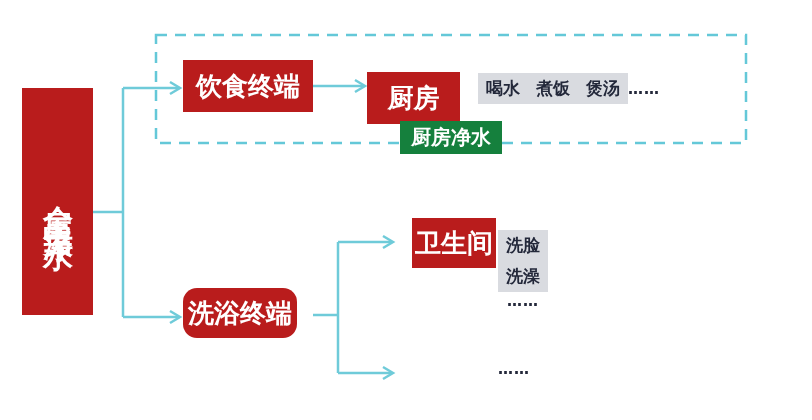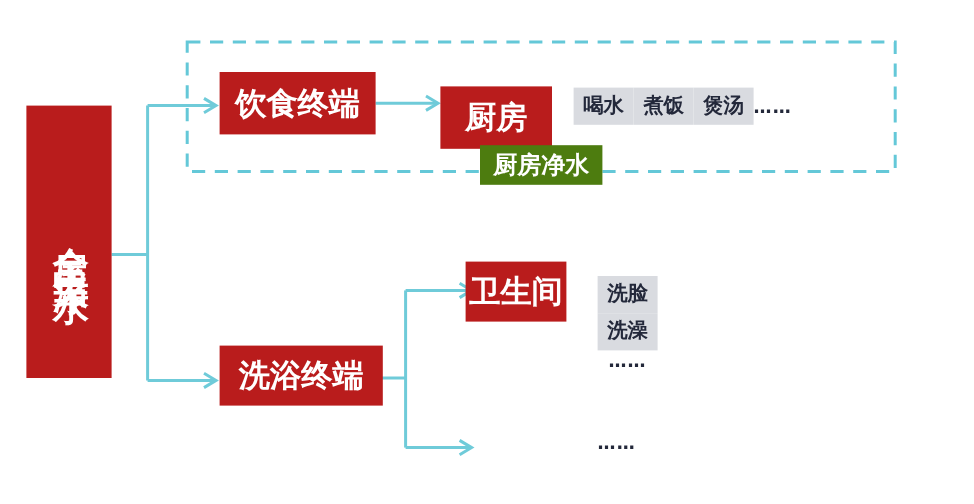--- a/index.html
+++ b/index.html
@@ -30,23 +30,23 @@
   .root-node {
     left: 22px; top: 88px;
     width: 71px; height: 227px;
     writing-mode: vertical-rl;
     font-size: 30px;
     letter-spacing: 7px;
   }
   .branch-node { font-size: 26px; }
   .terminal-node { font-size: 26px; }
   .n-drinking { left: 183px; top: 60px;  width: 130px; height: 52px; }
-  .n-washing  { left: 183px; top: 288px; width: 136px; height: 50px; }
+  .n-washing  { left: 183px; top: 288px; width: 114px; height: 50px; border-radius: 14px; }
   .n-kitchen  { left: 367px; top: 72px;  width: 93px;  height: 52px; }
-  .n-bathroom { left: 388px; top: 218px; width: 84px;  height: 50px; }
+  .n-bathroom { left: 412px; top: 218px; width: 84px;  height: 50px; }
   .n-balcony  { left: 396px; top: 342px; width: 94px;  height: 53px; }
   .tag-row {
     position: absolute;
     display: flex;
     align-items: center;
     z-index: 1;
   }
   .r-kitchen  { left: 478px; top: 73px;  height: 31px; }
   .r-bathroom { left: 498px; top: 230px; height: 31px; flex-direction: column; }
   .r-balcony  { left: 498px; top: 353px; height: 31px; }
@@ -62,21 +62,21 @@
   .more-dots {
     color: #23283a;
     font-size: 15px;
     font-weight: bold;
     letter-spacing: 1px;
     white-space: nowrap;
   }
   .group-label {
     position: absolute;
     left: 400px; top: 121px;
-    background: #4d7c0f;
+    background: #15803d;
     color: #ffffff;
     font-size: 20px;
     font-weight: bold;
     padding: 3px 11px;
     z-index: 2;
     white-space: nowrap;
   }
 </style>
 </head>
 <body>

